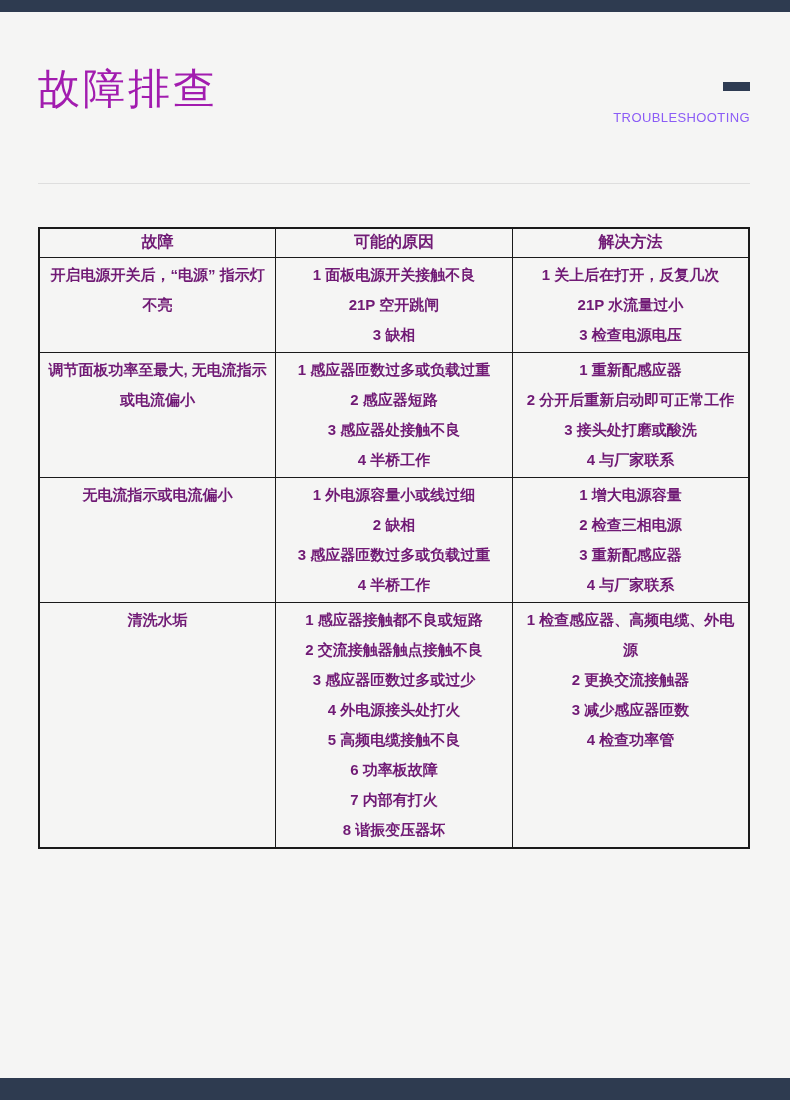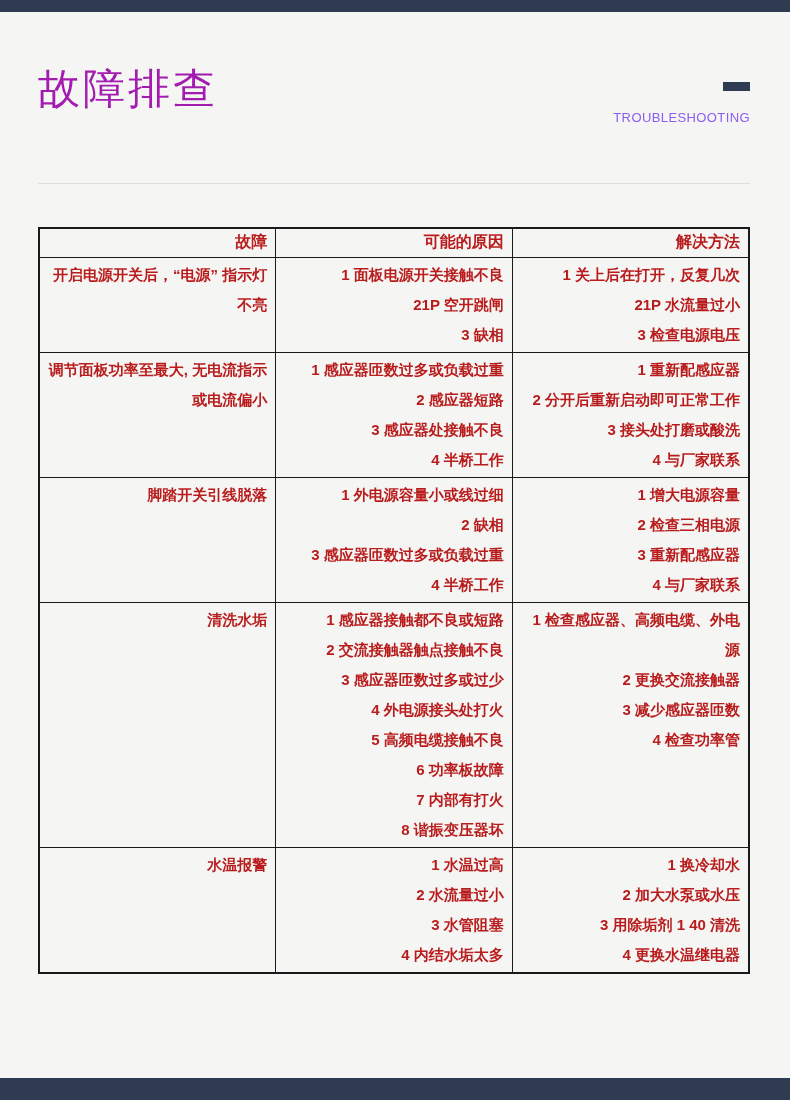--- a/index.html
+++ b/index.html
@@ -59,23 +59,23 @@
     position: absolute;
     left: 38px; top: 227px;
     width: 712px;
     border-collapse: collapse;
     table-layout: fixed;
     background: transparent;
   }
   table.ts-table th,
   table.ts-table td {
     border: 1.5px solid #1a1a1a;
-    color: #b91c1c;
+    color: #701a75;
     font-weight: bold;
-    text-align: right;
+    text-align: center;
     vertical-align: top;
   }
   table.ts-table th {
     font-size: 16px;
     padding: 3px 8px 4px 8px;
     height: 20px;
   }
   table.ts-table td.cell {
     font-size: 15px;
     padding: 2px 8px;
@@ -131,21 +131,21 @@
         </td>
         <td class="cell">
           <div class="line">1 重新配感应器</div>
           <div class="line">2 分开后重新启动即可正常工作</div>
           <div class="line">3 接头处打磨或酸洗</div>
           <div class="line">4 与厂家联系</div>
         </td>
       </tr>
       <tr>
         <td class="cell">
-          <div class="line">脚踏开关引线脱落</div>
+          <div class="line">无电流指示或电流偏小</div>
         </td>
         <td class="cell">
           <div class="line">1 外电源容量小或线过细</div>
           <div class="line">2 缺相</div>
           <div class="line">3 感应器匝数过多或负载过重</div>
           <div class="line">4 半桥工作</div>
         </td>
         <td class="cell">
           <div class="line">1 增大电源容量</div>
           <div class="line">2 检查三相电源</div>
@@ -167,33 +167,16 @@
           <div class="line">7 内部有打火</div>
           <div class="line">8 谐振变压器坏</div>
         </td>
         <td class="cell">
           <div class="line">1 检查感应器、高频电缆、外电源</div>
           <div class="line">2 更换交流接触器</div>
           <div class="line">3 减少感应器匝数</div>
           <div class="line">4 检查功率管</div>
         </td>
       </tr>
-      <tr>
-        <td class="cell">
-          <div class="line">水温报警</div>
-        </td>
-        <td class="cell">
-          <div class="line">1 水温过高</div>
-          <div class="line">2 水流量过小</div>
-          <div class="line">3 水管阻塞</div>
-          <div class="line">4 内结水垢太多</div>
-        </td>
-        <td class="cell">
-          <div class="line">1 换冷却水</div>
-          <div class="line">2 加大水泵或水压</div>
-          <div class="line">3 用除垢剂 1 40 清洗</div>
-          <div class="line">4 更换水温继电器</div>
-        </td>
-      </tr>
     </tbody>
 </table>
 
 <div class="bottom-bar"></div>
 
 </body></html>

